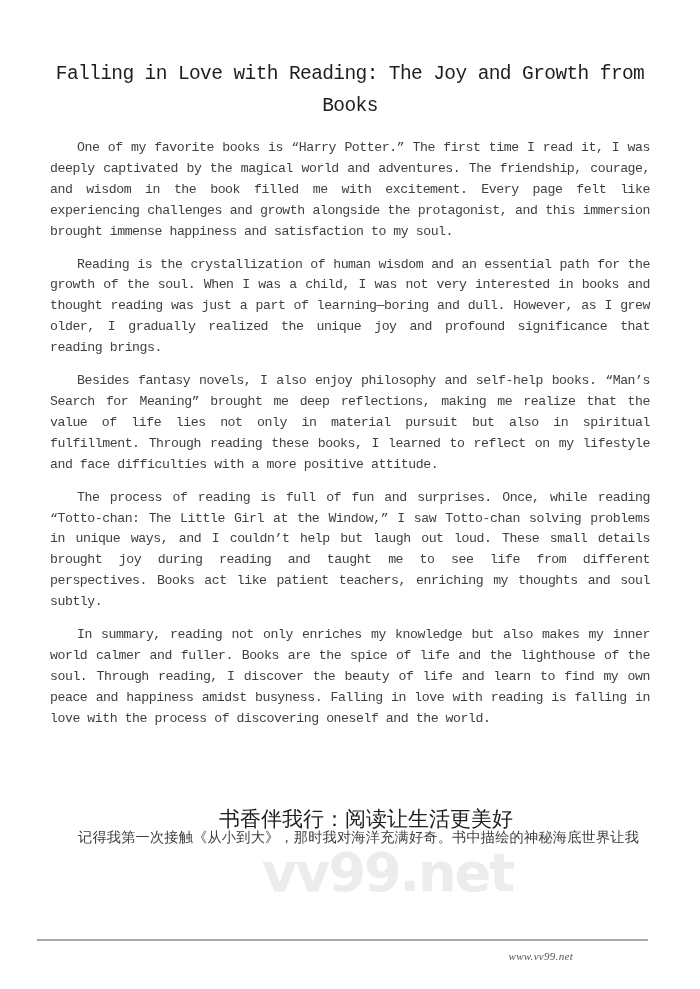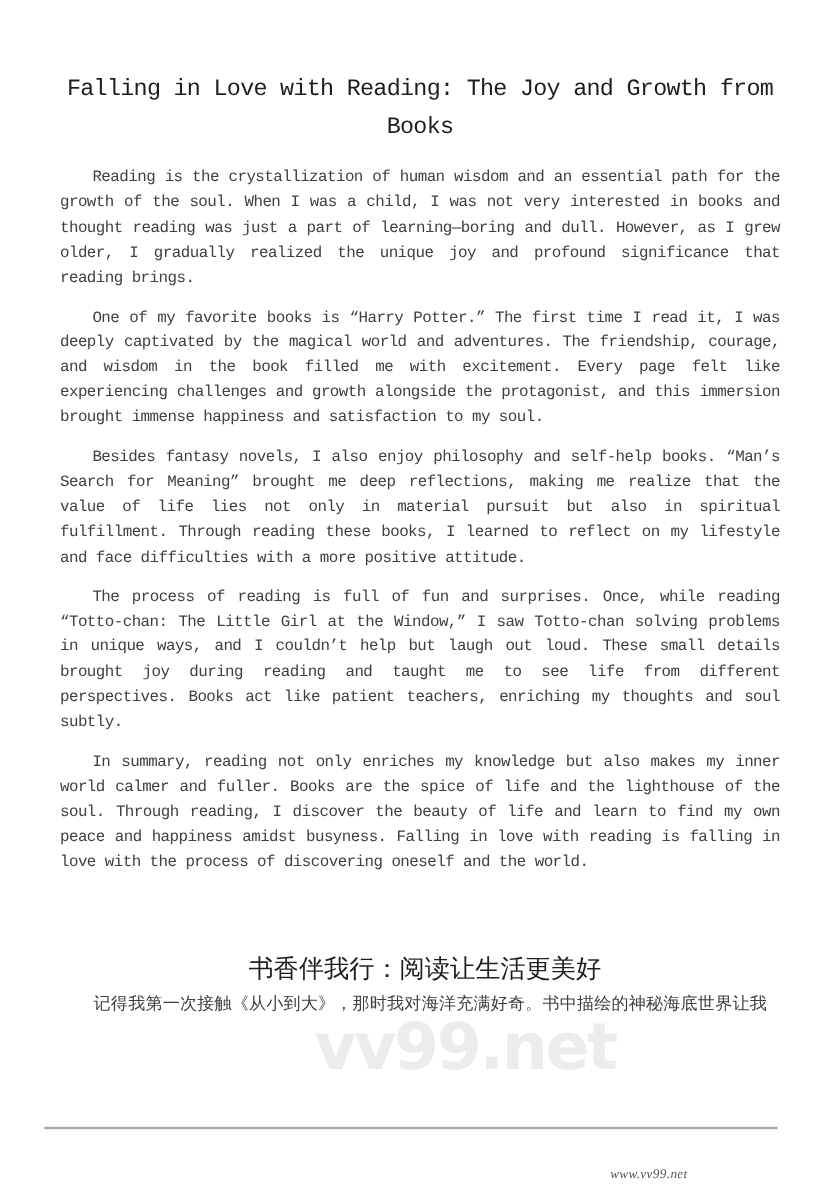--- a/index.html
+++ b/index.html
@@ -53,21 +53,21 @@
     .zh-title {
       position: absolute;
       left: 50px;
       top: 788px;
       width: 600px;
       text-align: center;
       font-family: "DejaVu Sans", sans-serif;
       font-size: 21px;
       line-height: 30px;
       color: #1e1e1e;
-      margin: 4px;
+      margin: 16px;
       font-weight: normal;
     }
     .zh-body {
       position: absolute;
       left: 50px;
       top: 827px;
       width: 600px;
       z-index: 2;
     }
     .zh-para {
@@ -98,40 +98,40 @@
       position: absolute;
       left: 37px;
       top: 939px;
       width: 611px;
       height: 2px;
       background: #a8a8a8;
     }
     .footer-site {
       position: absolute;
       right: 55px;
-      top: 972px;
+      top: 949px;
       font-family: "Liberation Serif", "DejaVu Serif", serif;
       font-style: italic;
       font-size: 11px;
       line-height: 14px;
       color: #555555;
       letter-spacing: 0.3px;
       text-align: right;
     }
   </style>
 </head>
 <body>
 
 <div class="page">
 
   <h1 class="en-title">Falling in Love with Reading: The Joy and Growth from Books</h1>
 
   <div class="en-body">
+    <p class="en-para">One of my favorite books is “Harry Potter.” The first time I read it, I was deeply captivated by the magical world and adventures. The friendship, courage, and wisdom in the book filled me with excitement. Every page felt like experiencing challenges and growth alongside the protagonist, and this immersion brought immense happiness and satisfaction to my soul.</p>
     <p class="en-para">Reading is the crystallization of human wisdom and an essential path for the growth of the soul. When I was a child, I was not very interested in books and thought reading was just a part of learning—boring and dull. However, as I grew older, I gradually realized the unique joy and profound significance that reading brings.</p>
-    <p class="en-para">One of my favorite books is “Harry Potter.” The first time I read it, I was deeply captivated by the magical world and adventures. The friendship, courage, and wisdom in the book filled me with excitement. Every page felt like experiencing challenges and growth alongside the protagonist, and this immersion brought immense happiness and satisfaction to my soul.</p>
     <p class="en-para">Besides fantasy novels, I also enjoy philosophy and self-help books. “Man’s Search for Meaning” brought me deep reflections, making me realize that the value of life lies not only in material pursuit but also in spiritual fulfillment. Through reading these books, I learned to reflect on my lifestyle and face difficulties with a more positive attitude.</p>
     <p class="en-para">The process of reading is full of fun and surprises. Once, while reading “Totto-chan: The Little Girl at the Window,” I saw Totto-chan solving problems in unique ways, and I couldn’t help but laugh out loud. These small details brought joy during reading and taught me to see life from different perspectives. Books act like patient teachers, enriching my thoughts and soul subtly.</p>
     <p class="en-para">In summary, reading not only enriches my knowledge but also makes my inner world calmer and fuller. Books are the spice of life and the lighthouse of the soul. Through reading, I discover the beauty of life and learn to find my own peace and happiness amidst busyness. Falling in love with reading is falling in love with the process of discovering oneself and the world.</p>
   </div>
 
   <h2 class="zh-title">书香伴我行：阅读让生活更美好</h2>
 
   <div class="watermark">vv99.net</div>
 
   <div class="zh-body">

